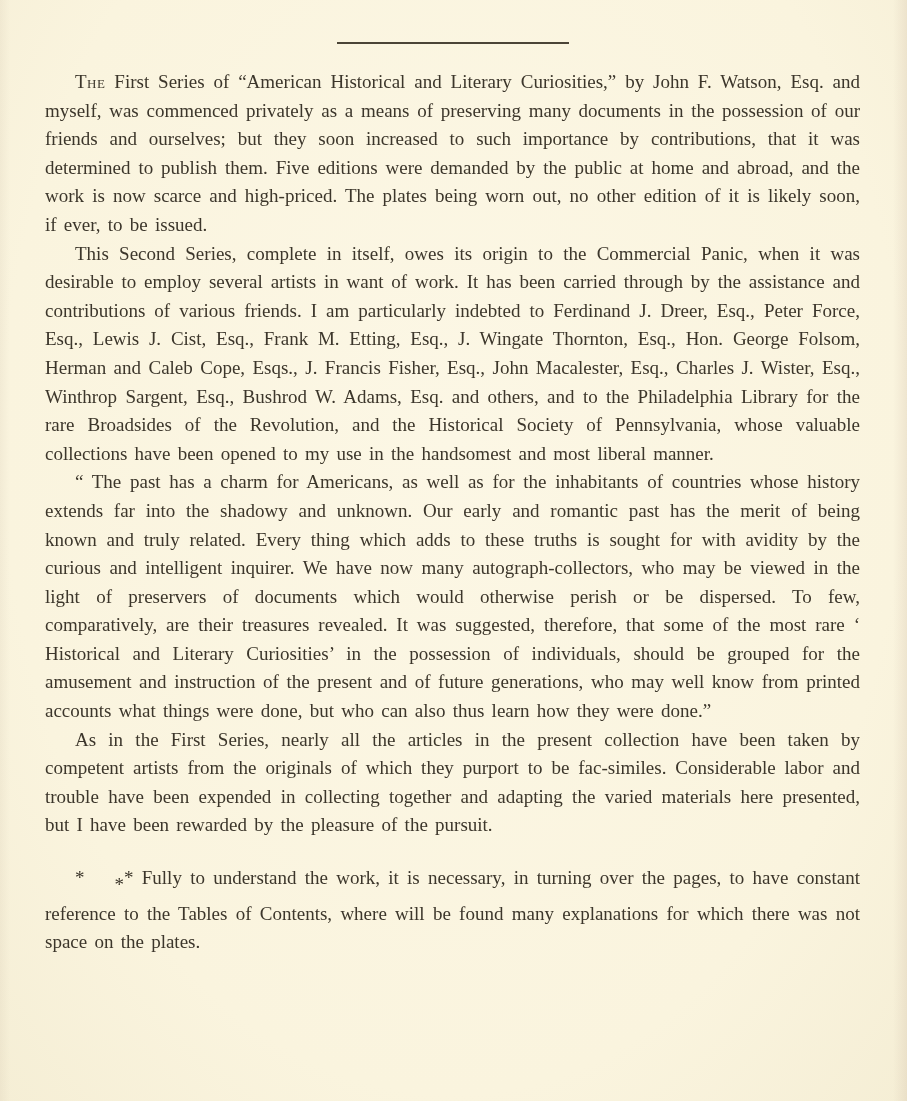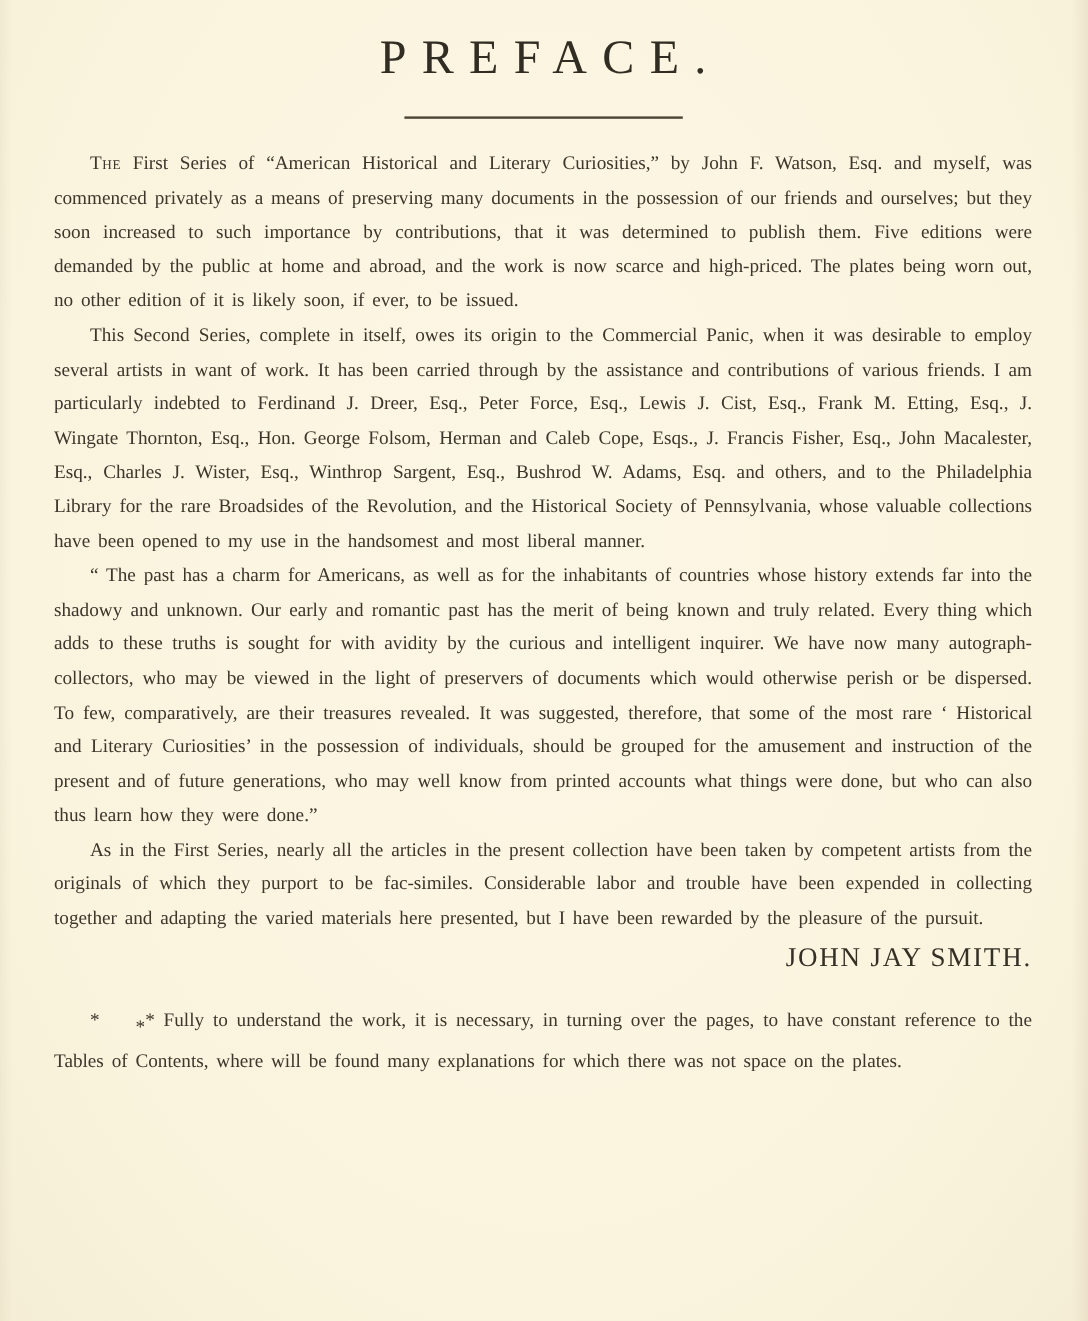--- a/index.html
+++ b/index.html
@@ -36,21 +36,21 @@
   }
   .title-rule {
     width: 232px;
     height: 0;
     border: none;
     border-top: 2px solid #4b4437;
     margin: 26px auto 0 auto;
   }
   .preface-body {
     margin-top: 24px;
-    font-size: 16px;
+    font-size: 19px;
     line-height: 28.6px;
     text-align: justify;
     word-spacing: 2.5px;
   }
   .para {
     margin: 0;
     text-indent: 30px;
   }
   .seg-smallcaps { font-variant: small-caps; letter-spacing: 0.5px; }
   .seg-italic    { }
@@ -65,30 +65,28 @@
   }
   .para.footnote {
     margin-top: 14px;
     font-family: Liberation Serif, serif;
   }
 </style>
 </head>
 <body>
 
 <div class="page">
-  <h1 class="page-title">PREFACE.</h1>
 
   <hr class="title-rule">
 
   <div class="preface-body">
       <p class="para"><span class="seg-smallcaps">The</span><span class="seg-normal"> First Series of “American Historical and Literary Curiosities,” by John F. Watson, Esq. and myself, was commenced privately as a means of preserving many documents in the possession of our friends and ourselves; but they soon increased to such importance by contributions, that it was determined to publish them.  Five editions were demanded by the public at home and abroad, and the work is now scarce and high-priced.  The plates being worn out, no other edition of it is likely soon, if ever, to be issued.</span></p>
       <p class="para"><span class="seg-normal">This Second Series, complete in itself, owes its origin to the Commercial Panic, when it was desirable to employ several artists in want of work.  It has been carried through by the assistance and contributions of various friends.  I am particularly indebted to Ferdinand J. Dreer, Esq., Peter Force, Esq., Lewis J. Cist, Esq., Frank M. Etting, Esq., J. Wingate Thornton, Esq., Hon. George Folsom, Herman and Caleb Cope, Esqs., J. Francis Fisher, Esq., John Macalester, Esq., Charles J. Wister, Esq., Winthrop Sargent, Esq., Bushrod W. Adams, Esq. and others, and to the Philadelphia Library for the rare Broadsides of the Revolution, and the Historical Society of Pennsylvania, whose valuable collections have been opened to my use in the handsomest and most liberal manner.</span></p>
       <p class="para"><span class="seg-normal">“ The past has a charm for Americans, as well as for the inhabitants of countries whose history extends far into the shadowy and unknown.  </span><span class="seg-italic">Our</span><span class="seg-normal"> early and romantic past has the merit of being known and truly related.  Every thing which adds to these truths is sought for with avidity by the curious and intelligent inquirer.  We have now many autograph-collectors, who may be viewed in the light of preservers of documents which would otherwise perish or be dispersed.  To few, comparatively, are their treasures revealed.  It was suggested, therefore, that some of the most rare ‘ Historical and Literary Curiosities’ in the possession of individuals, should be grouped for the amusement and instruction of the present and of future generations, who may well know from printed accounts </span><span class="seg-italic">what</span><span class="seg-normal"> things were done, but who can also thus learn </span><span class="seg-italic">how</span><span class="seg-normal"> they were done.”</span></p>
       <p class="para"><span class="seg-normal">As in the First Series, nearly all the articles in the present collection have been taken by competent artists from the originals of which they purport to be fac-similes.  Considerable labor and trouble have been expended in collecting together and adapting the varied materials here presented, but I have been rewarded by the pleasure of the pursuit.</span></p>
     </div>
 
-  <div class="signature">JOHN JAY SMITH.</div>
 
   <div class="preface-body">
       <p class="para footnote"><span class="seg-normal">*</span><span class="seg-sub">*</span><span class="seg-normal">*</span><span class="seg-normal"> Fully to understand the work, it is necessary, in turning over the pages, to have constant reference to the Tables of Contents, where will be found many explanations for which there was not space on the plates.</span></p>
     </div>
 
 </div>
 
 </body></html>

